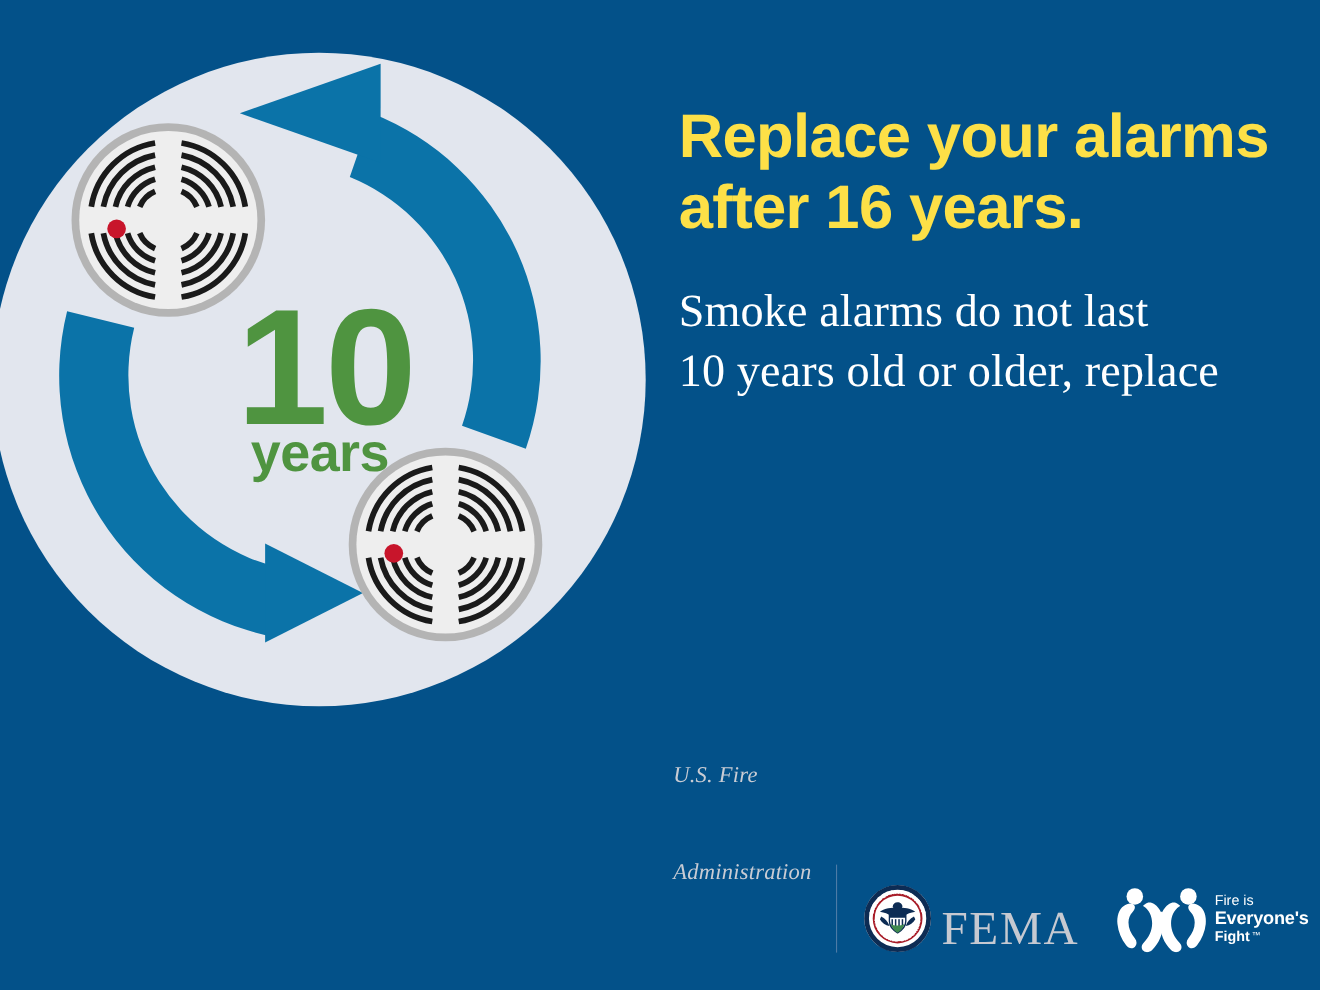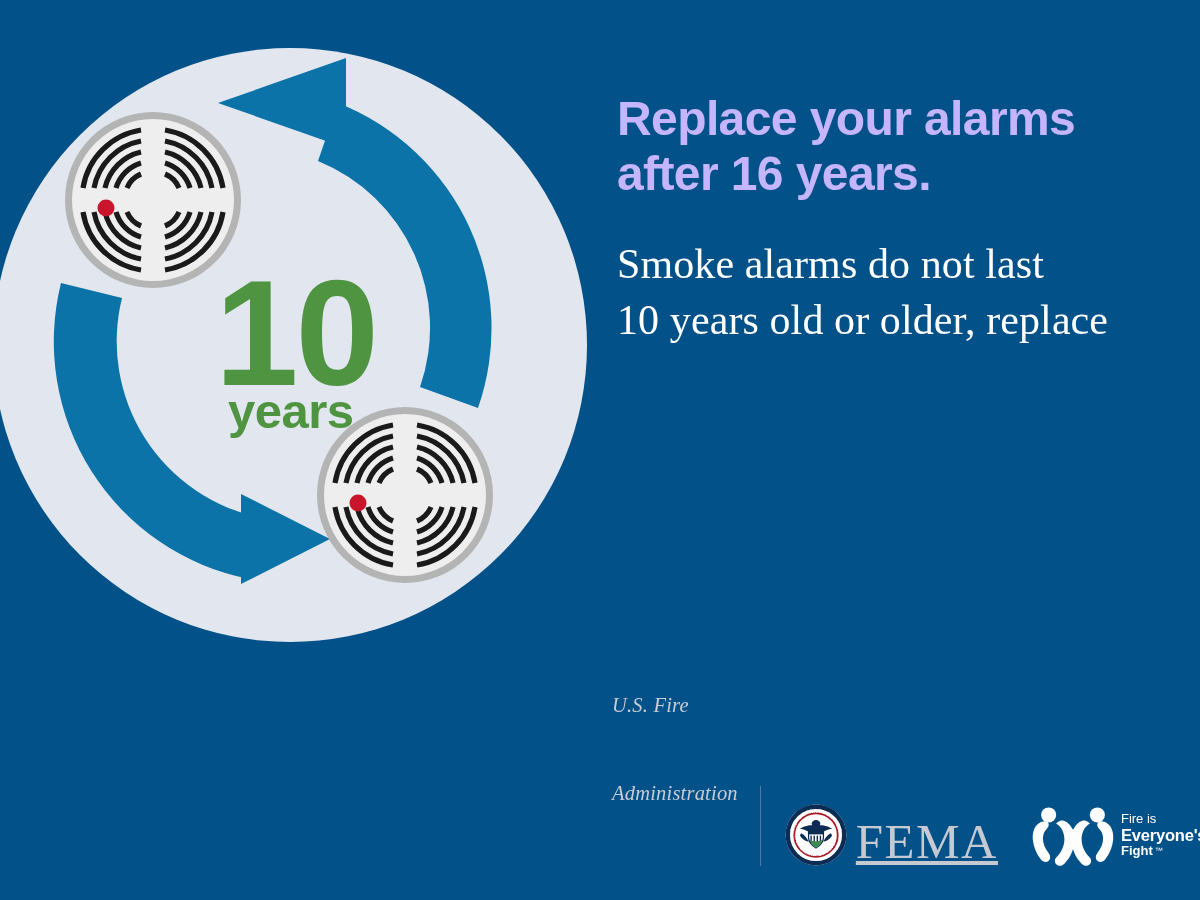--- a/index.html
+++ b/index.html
@@ -24,22 +24,22 @@
   }
   #graphic svg { display:block; width:620px; height:720px; }
 
   
   #copy {
     position:absolute;
     left:617px; top:92px;
     width:565px;
   }
   #headline {
-    color:#c4b5fd;
-    font-size:48px;
+    color:#fde047;
+    font-size:56px;
     font-weight:bold;
     line-height:1.14;
     letter-spacing:-0.6px;
   }
   #headline .hl-line { display:block; white-space:pre; }
 
   #body-copy {
     margin-top:36px;
     color:#ffffff;
     font-family:"Liberation Serif", serif;
@@ -72,25 +72,24 @@
     width:1px;
     height:80px;
     background:#4d7ba6;
     margin-right:24px;
     flex:none;
   }
   #dhs-seal { flex:none; width:62px; height:62px; }
   #fema-wordmark {
     font-family:"Liberation Serif", serif;
     color:#c6c9d1;
-    font-size:49px;
+    font-size:43px;
     letter-spacing:1.5px;
     margin-left:9px;
     line-height:1;
-    text-decoration:underline;
   }
   #fief-lockup {
     display:flex;
     align-items:center;
     margin-left:32px;
     flex:none;
   }
   #fief-mark { width:86px; height:62px; flex:none; }
   #fief-text {
     margin-left:5px;

